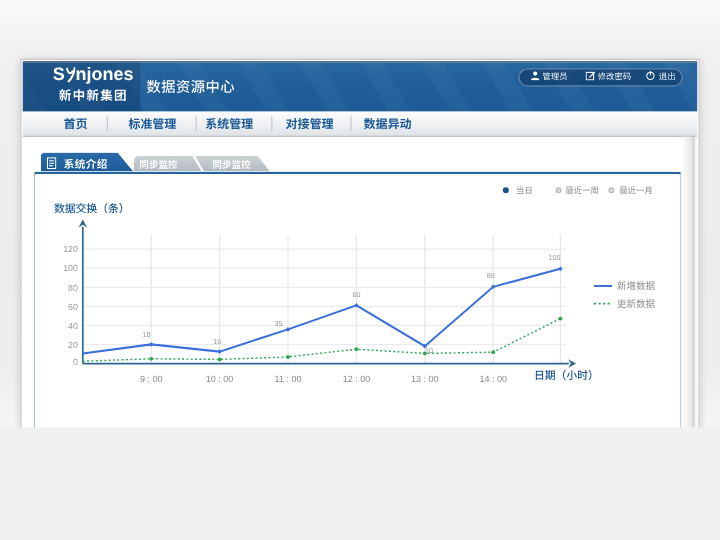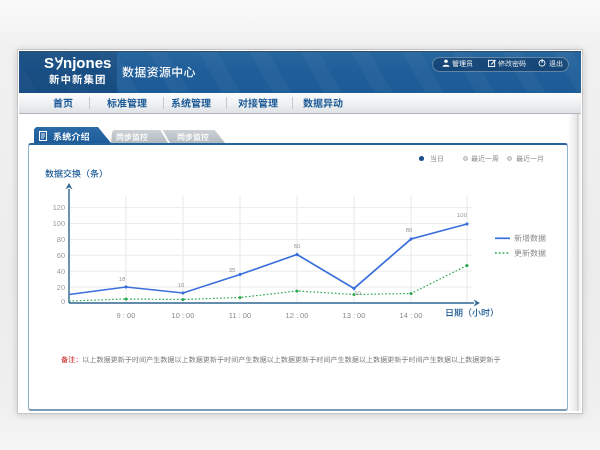--- a/index.html
+++ b/index.html
@@ -1,17 +1,17 @@
 <!DOCTYPE html>
 <html><head><meta charset="utf-8"><title>数据资源中心</title>
 <style>
 *{margin:0;padding:0;box-sizing:border-box;}
 html,body{width:600px;height:450px;overflow:hidden;}
 body{font-family:"Liberation Sans",sans-serif;background:#f0f0f0;}
-#page{position:relative;width:600px;height:450px;background:linear-gradient(180deg,#fafafa 0%,#f1f1f1 10%,#ececec 62%,#efefef 88%,#f5f5f5 100%);overflow:hidden;padding-left:27px;}
+#page{position:relative;width:600px;height:356px;background:linear-gradient(180deg,#fafafa 0%,#f1f1f1 10%,#ececec 62%,#efefef 88%,#f5f5f5 100%);overflow:hidden;padding-left:27px;}
 #win{position:absolute;left:17px;top:49px;width:566px;height:365px;background:#fff;border:1px solid #c6c6c6;box-shadow:0 1px 7px rgba(0,0,0,0.16);}
 .hdr{position:absolute;left:19px;top:51px;width:562px;height:42px;
  background:linear-gradient(180deg,#27679f 0%,#205e9a 45%,#1d5b97 100%);
  border-top:1px solid #2f4d68;}
 .hdr::after{content:'';position:absolute;inset:0;
  background:repeating-linear-gradient(60deg,rgba(255,255,255,0.03) 0 16px,rgba(255,255,255,0) 16px 44px);}
 .hdrlogo{position:absolute;left:19px;top:52px;width:98px;height:41px;background:rgba(8,35,70,0.26);}
 .pill{position:absolute;left:432px;top:57px;width:137px;height:14.5px;background:rgba(6,36,70,0.40);border:1px solid rgba(255,255,255,0.33);border-radius:8px;}
 .nav{position:absolute;left:19px;top:93px;width:562px;height:21px;
  background:linear-gradient(180deg,#fdfdfe 0%,#eef0f2 55%,#dfe3e6 100%);

